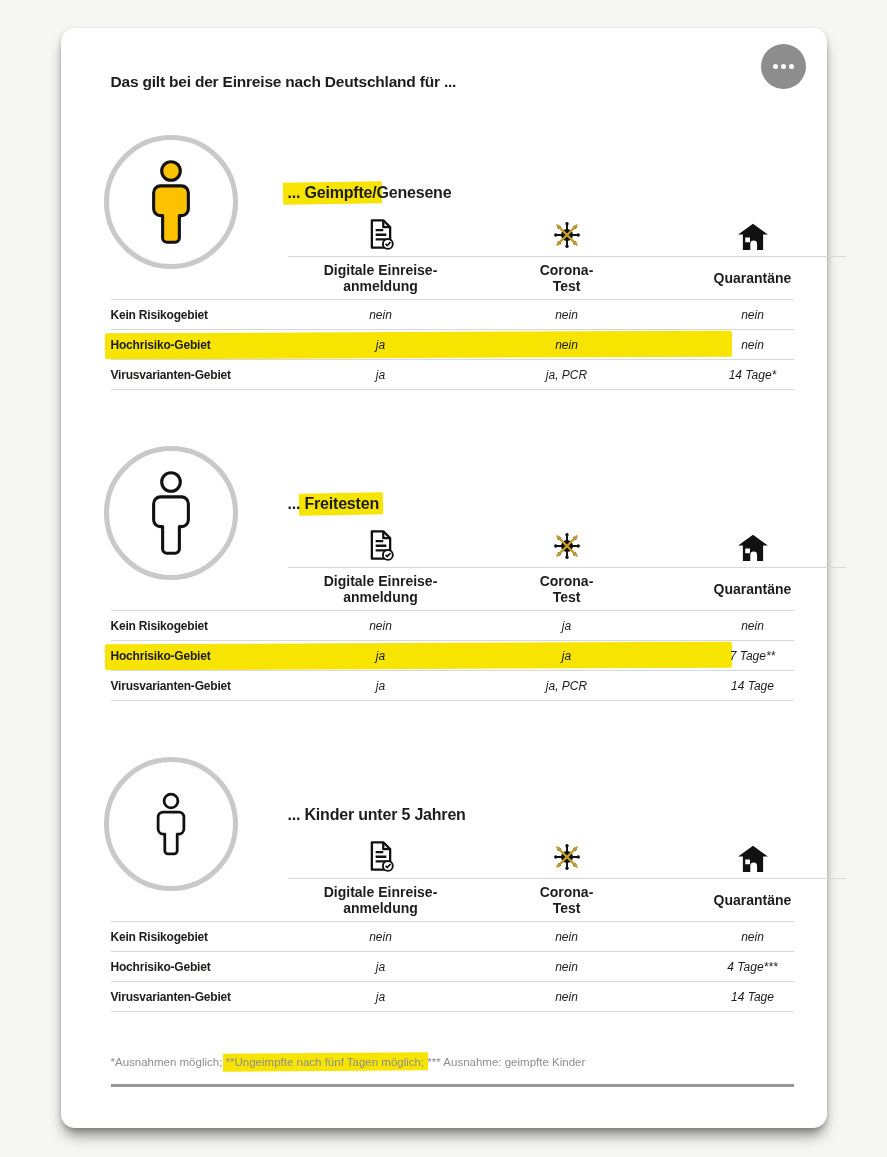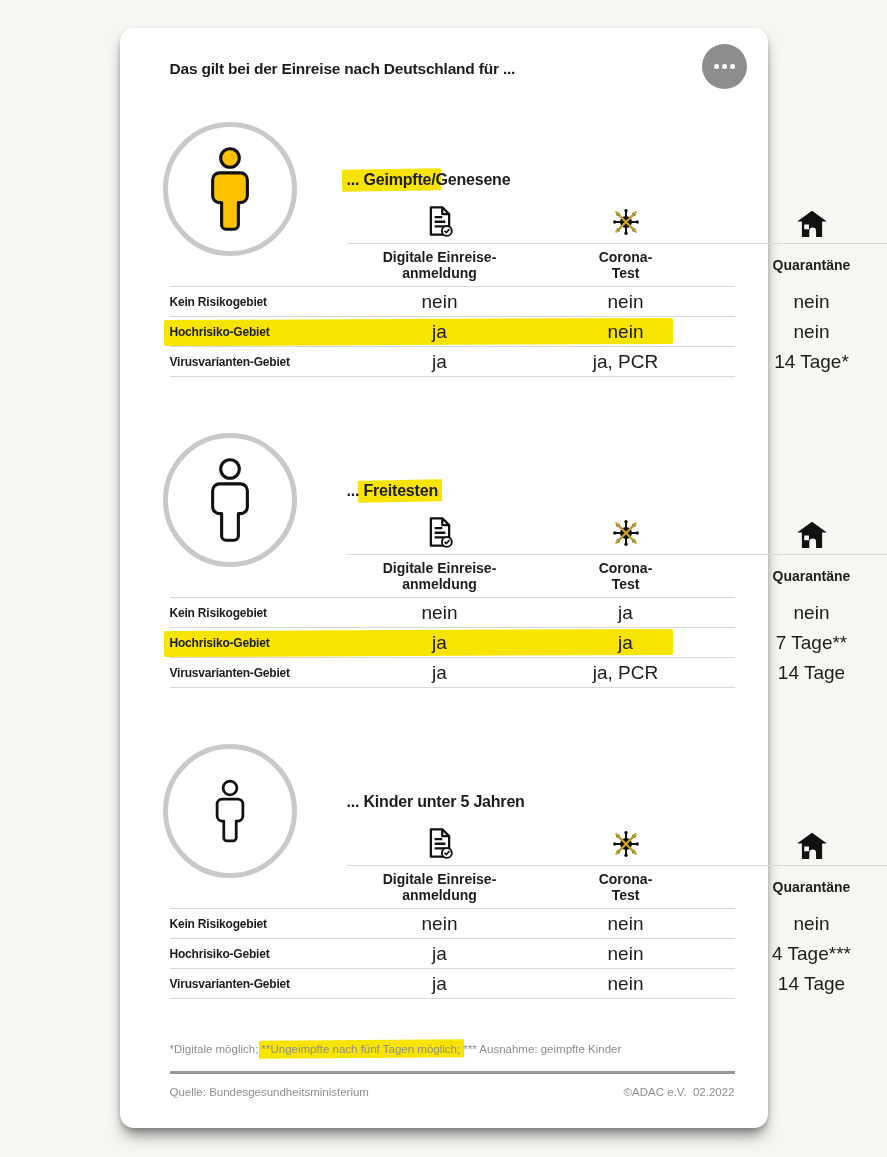--- a/index.html
+++ b/index.html
@@ -6,26 +6,26 @@
   body{
     width:887px;height:1157px;
     background:#f6f6f3;
     font-family:"Liberation Sans","DejaVu Sans",sans-serif;
     color:#1d1d1b;
     overflow:hidden;
   }
   .card{
     position:relative;
     isolation:isolate;
-    width:648px;height:1100px;
+    width:766px;height:1100px;
     margin:28px auto 0;
     background:#ffffff;
     border-radius:14px;
     box-shadow:0 10px 14px -3px rgba(40,40,40,.55), 0 2px 5px rgba(0,0,0,.18);
-    padding-top:28px;
+    padding-top:41px;
     box-sizing:border-box;
   }
   .main-title{
     margin:4px 0 0 50px;
     font-size:15.5px;
     font-weight:700;
     letter-spacing:-0.2px;
   }
   .menu-btn{
     position:absolute;top:16px;right:21px;
@@ -72,21 +72,21 @@
     display:grid;grid-template-columns:177px 186px 186px 186px;
     border-top:1px solid #d8d8d8;
     height:29px;align-items:center;position:relative;
   }
   .trow.hl::before{
     content:"";position:absolute;z-index:-1;
     left:-6px;right:62px;top:2px;bottom:1px;
     background:#f7e400;transform:rotate(-0.25deg);border-radius:2px;
   }
   .rlabel{font-weight:700;font-size:12px;letter-spacing:-0.2px;}
-  .rval{text-align:center;font-size:19px;}
+  .rval{text-align:center;font-size:12px;font-style:italic;}
 
   .footnote{margin:44px 33px 0 50px;font-size:11.5px;color:#8e8e8e;}
   .fn-hl{position:relative;}
   .fn-hl::before{
     content:"";position:absolute;z-index:-1;
     left:-3px;right:-3px;top:-3px;bottom:-3px;
     background:#f7e400;transform:rotate(-0.4deg);
   }
   .divider{margin:16px 33px 0 50px;height:3px;background:#979797;}
   .footer{
@@ -363,22 +363,18 @@
       </div>
       <div class="trow">
         <div class="rlabel">Virusvarianten-Gebiet</div>
         <div class="rval">ja</div>
         <div class="rval">nein</div>
         <div class="rval">14 Tage</div>
       </div>
     </div>
   </section>
 
-  <p class="footnote"><span>*Digitale möglich; </span><span class="fn-hl">**Ungeimpfte nach fünf Tagen möglich;</span><span> *** Ausnahme: geimpfte Kinder</span></p>
+  <p class="footnote"><span>*Ausnahmen möglich; </span><span class="fn-hl">**Ungeimpfte nach fünf Tagen möglich;</span><span> *** Ausnahme: geimpfte Kinder</span></p>
 
   <div class="divider"></div>
 
-  <div class="footer">
-    <span class="left">Quelle: Bundesgesundheitsministerium</span>
-    <span class="right">©ADAC e.V.  02.2022</span>
-  </div>
 
 </div>
 
 </body></html>

